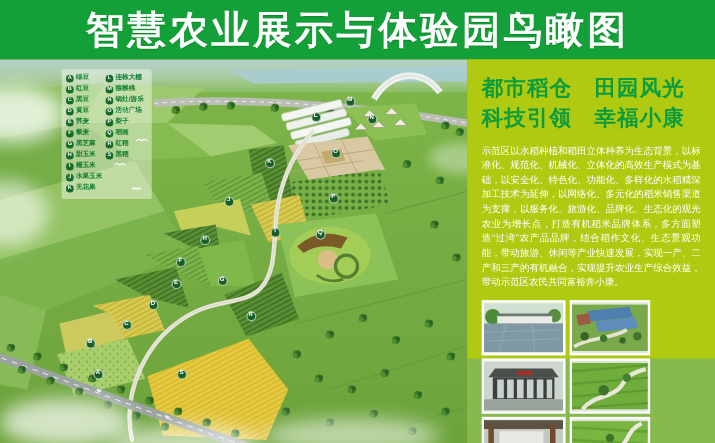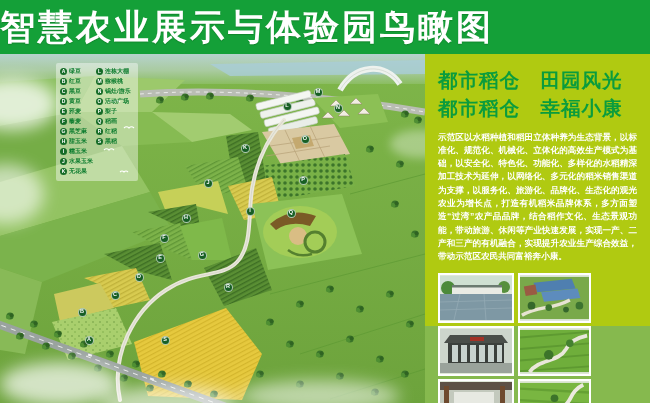--- a/index.html
+++ b/index.html
@@ -1,21 +1,21 @@
 <!DOCTYPE html>
 <html><head>
 <meta charset="utf-8">
 <style>
   * { margin:0; padding:0; box-sizing:border-box; }
   html,body { width:650px; height:403px; overflow:hidden; }
   body { font-family:"Liberation Sans","DejaVu Sans",sans-serif; position:relative; background:#86b94e; }
 
   
   .banner { position:absolute; left:0; top:0; width:650px; height:54px;
-    display:flex; align-items:center; }
+    display:flex; align-items:center; justify-content:center; }
   .banner h1 { color:#ffffff; font-size:35px; font-weight:900; letter-spacing:3px;
     text-shadow:0 1px 1px rgba(0,60,0,.25); white-space:nowrap; }
 
   
   .map-area { position:absolute; left:0; top:54px; width:425px; height:349px; overflow:hidden; }
   .map-area svg { display:block; }
 
   
   .legend { position:absolute; left:56px; top:9px; width:82px; padding:4px 3px 5px 4px;
     background:rgba(255,255,255,.42); border-radius:2px; display:flex; gap:3px; }
@@ -30,21 +30,21 @@
   
   .mk { position:absolute; width:9px; height:9px; margin:-4.5px 0 0 -4.5px; border-radius:50%;
     background:#175f24; border:0.5px solid rgba(255,255,255,.65); color:#fff; font-size:5.5px;
     font-weight:bold; display:flex; align-items:center; justify-content:center; line-height:1; }
 
   
   .side-panel { position:absolute; left:425px; top:54px; width:225px; height:272px;
     background:#b0ca11; padding:12px 14px 0 13px; }
   .headline { color:#0a9c3d; font-size:19.5px; font-weight:900; line-height:1.45;
     letter-spacing:1px; white-space:nowrap; }
-  .body-text { margin-top:8px; width:199px; color:#ffffff; font-size:8.6px; font-weight:bold;
+  .body-text { margin-top:8px; width:199px; color:#ffffff; font-size:8.6px; font-weight:normal;
     line-height:1.55; text-align:justify; }
   .photo-grid { margin-top:9px; display:grid; grid-template-columns:76px 73px;
     grid-auto-rows:50px; gap:3px 4px; }
   .photo { border:2.5px solid #ffffff; background:#dfe7d8; overflow:hidden; }
   .photo svg { display:block; width:100%; height:100%; }
 </style>
 </head>
 <body>
 
 <div class="banner" style="background:#14a038;">
@@ -367,21 +367,21 @@
       <div class="mk" style="left: 305px; top: 85px;">O</div>
       <div class="mk" style="left: 303px; top: 126px;">P</div>
       <div class="mk" style="left: 291px; top: 159px;">Q</div>
       <div class="mk" style="left: 228px; top: 233px;">R</div>
       <div class="mk" style="left: 165px; top: 286px;">S</div>
     </div>
 </div>
 
 <div class="side-panel" style="background: rgb(176, 202, 17);">
   <div class="headline">都市稻仓　田园风光</div>
-  <div class="headline">都市稻仓　幸福小康</div>
+  <div class="headline">科技引领　幸福小康</div>
   <p class="body-text">示范区以水稻种植和稻田立体种养为生态背景，以标准化、规范化、机械化、立体化的高效生产模式为基础，以安全化、特色化、功能化、多样化的水稻精深加工技术为延伸，以网络化、多元化的稻米销售渠道为支撑，以服务化、旅游化、品牌化、生态化的观光农业为增长点，打造有机稻米品牌体系，多方面塑造“过湾”农产品品牌，结合稻作文化、生态景观功能，带动旅游、休闲等产业快速发展，实现一产、二产和三产的有机融合，实现提升农业生产综合效益，带动示范区农民共同富裕奔小康。</p>
 
   <div class="photo-grid">
     <div class="photo">
       <svg viewBox="0 0 72 44">
           <rect width="72" height="14" fill="#cfe0d2"></rect>
           <circle cx="8" cy="12" r="7" fill="#4c8a3a"></circle>
           <circle cx="64" cy="11" r="6" fill="#568f3d"></circle>
           <rect x="12" y="10" width="50" height="8" fill="#e9ebe4"></rect>
           <rect x="12" y="9" width="50" height="2.5" fill="#6b7a70"></rect>

